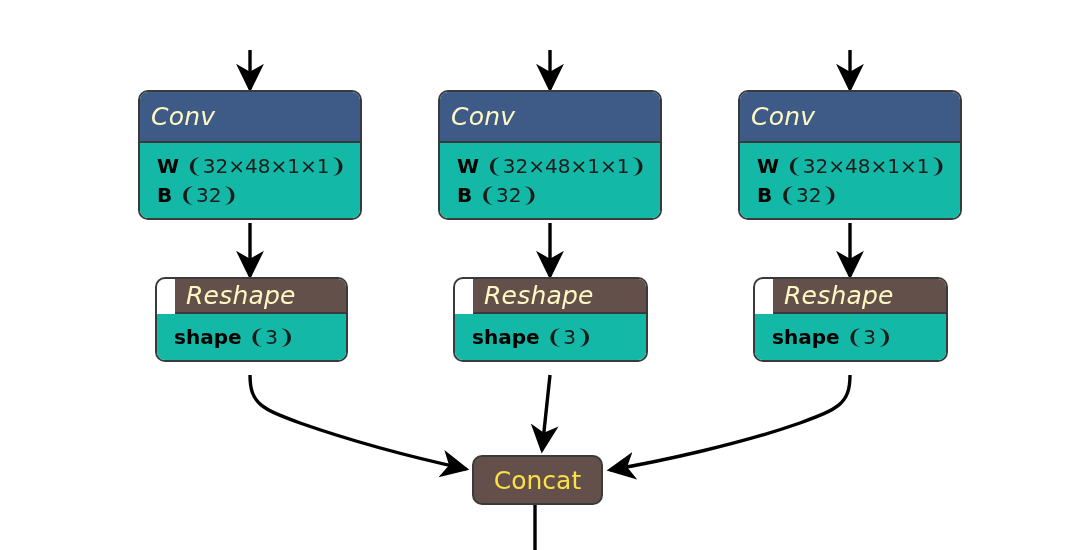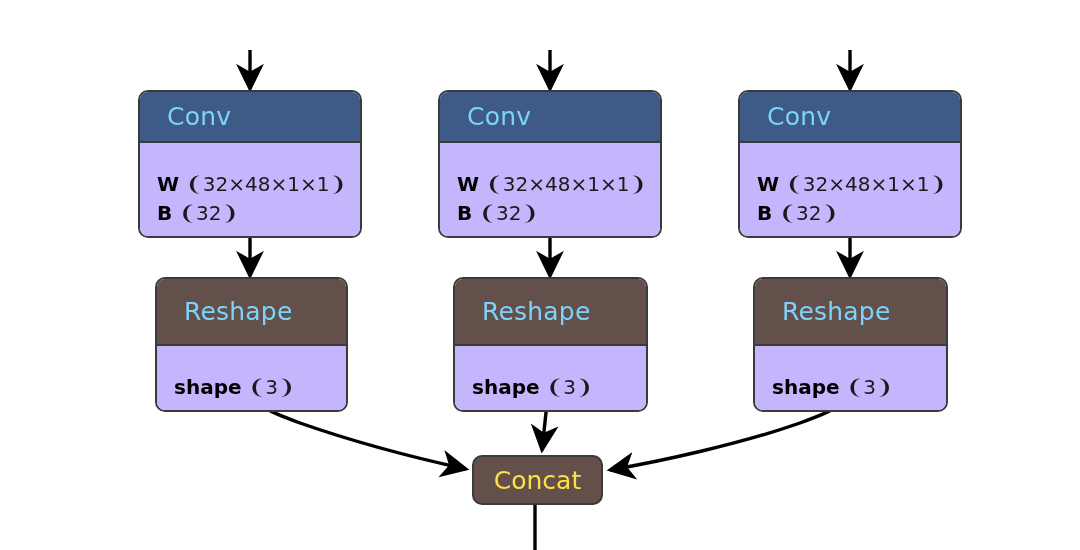--- a/index.html
+++ b/index.html
@@ -29,53 +29,55 @@
     box-sizing: border-box;
     border: 2px solid #3a3a3a;
     border-radius: 10px;
     background: #ffffff;
     overflow: hidden;
     z-index: 2;
   }
   .node-header {
     box-sizing: border-box;
     width: 100%;
-    color: #7dd3fc;
+    color: #fef9c3;
     font-size: 25px;
     line-height: 1;
     letter-spacing: 0.2px;
     display: flex;
     align-items: center;
-    padding-left: 27px;
+    padding-left: 11px;
     border-bottom: 2px solid #3a3a3a;
+    font-style: italic;
   }
   .node.conv .node-header {
     background: #3e5a87;
     height: 51px;
   }
   .node.reshape .node-header {
     background: #64504a;
-    height: 67px;
+    height: 35px;
+    margin-left: 18px;
   }
   .node.plain {
     background: #64504a;
     border-radius: 10px;
     display: flex;
     align-items: center;
     justify-content: center;
   }
   .node.plain .plain-label {
     color: #fde047;
     font-size: 25px;
     line-height: 1;
   }
   .node-body {
-    padding: 27px 0 8px 17px;
+    padding: 9px 0 8px 17px;
     box-sizing: border-box;
-    background: #c4b5fd;
+    background: #14b8a6;
   }
   .attr-row {
     font-size: 20px;
     line-height: 29px;
     color: #111111;
     white-space: nowrap;
   }
   .attr-key {
     font-weight: bold;
     color: #000000;

